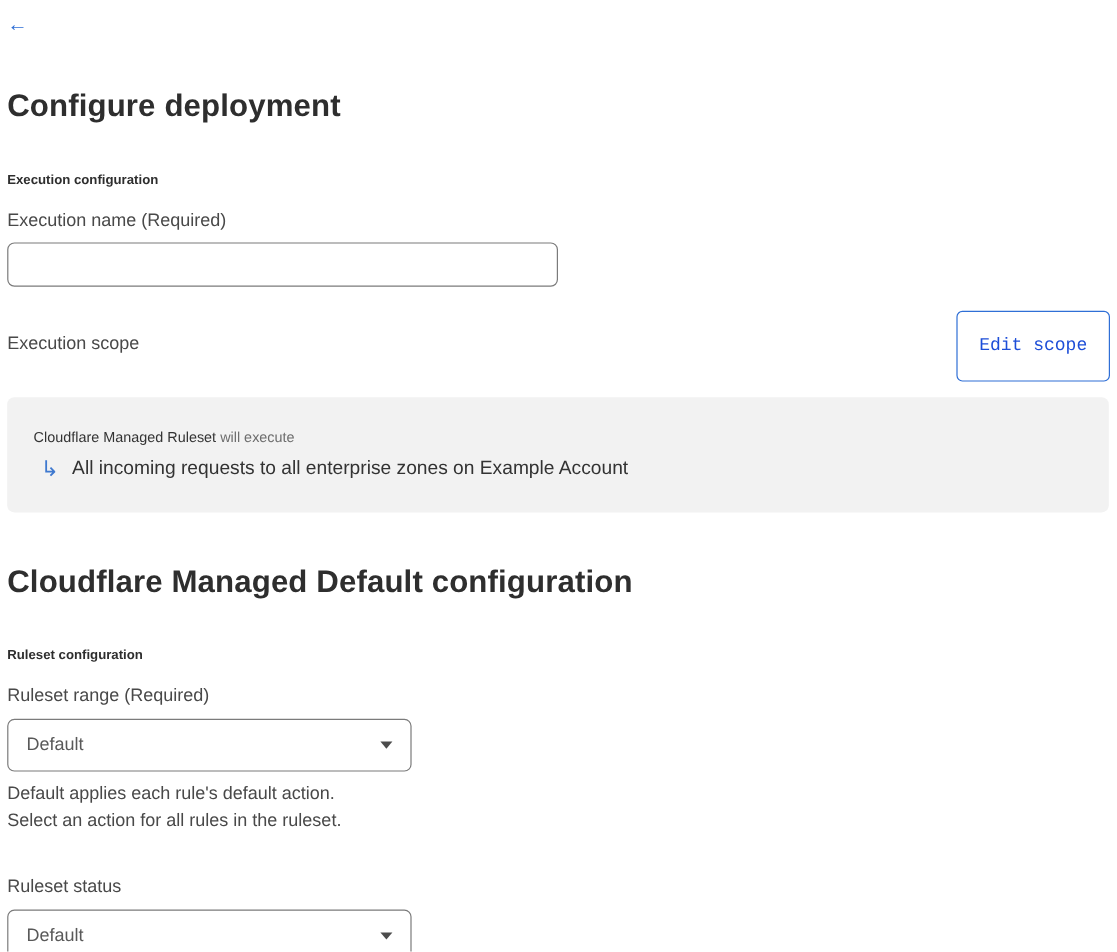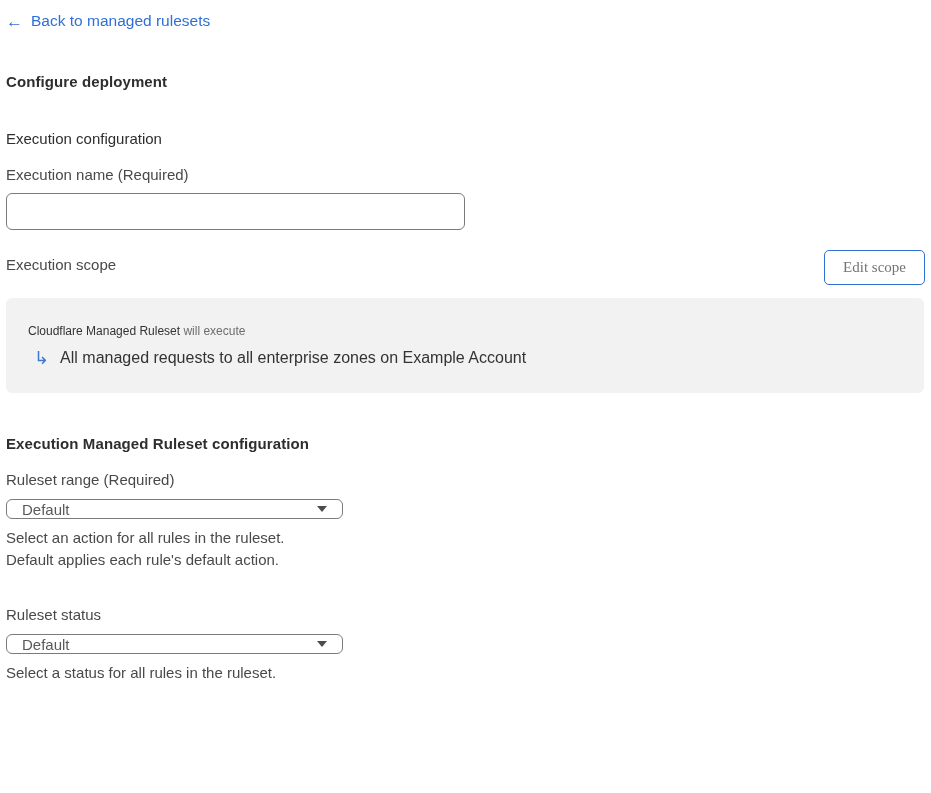--- a/index.html
+++ b/index.html
@@ -14,26 +14,26 @@
   
   .back-link {
     display:inline-flex; align-items:center; gap:8px;
     color:#2f6fd6; font-size:15.5px; cursor:pointer; text-decoration:none;
   }
   .back-link .arrow { font-size:17px; line-height:1; }
 
   
   .page-title {
     margin:42px 0 0 0;
-    font-size:15px; font-weight:700; color:#2e2e2e;
+    font-size:26px; font-weight:700; color:#2e2e2e;
     letter-spacing:0.1px;
   }
   .section-title {
     margin:40px 0 0 0;
-    font-size:15px; font-weight:400; color:#2e2e2e;
+    font-size:11px; font-weight:700; color:#2e2e2e;
   }
 
   .field-label { margin-top:19px; font-size:15px; color:#494949; }
 
   .text-input {
     display:block; margin-top:10px;
     width:459px; height:37px;
     border:1px solid #7b7b7b; border-radius:6px;
     box-sizing:border-box; padding:0 12px;
     font-family:"Liberation Sans", sans-serif; font-size:15px; color:#333;
@@ -42,24 +42,24 @@
 
   
   .scope-row {
     margin-top:15px;
     display:flex; justify-content:space-between; align-items:center;
   }
   .scope-text-block { font-size:15px; color:#494949; }
   .scope-desc { margin-top:7px; }
   .edit-scope-btn {
     margin-top:5px; margin-right:0;
-    background:#ffffff; color:#737373;
+    background:#ffffff; color:#1d4ed8;
     border:1px solid #2f6fd6; border-radius:5px;
-    font-family:Liberation Serif, serif; font-size:15px;
-    padding:8px 18px; cursor:pointer;
+    font-family:Liberation Mono, monospace; font-size:15px;
+    padding:20px 18px; cursor:pointer;
   }
 
   
   .summary-panel {
     margin-top:13px;
     width:918px; box-sizing:border-box;
     background:#f2f2f2; border-radius:6px;
     padding:26px 22px 25px 22px;
   }
   .summary-line1 { font-size:12px; }
@@ -70,21 +70,21 @@
     display:flex; align-items:flex-start; gap:11px;
     font-size:16px; color:#333333;
   }
   .summary-line2 .hook-arrow {
     color:#3f79cf; font-size:18px; line-height:1.1;
   }
 
   
   .select-box {
     margin-top:11px;
-    width:337px; height:20px; box-sizing:border-box;
+    width:337px; height:44px; box-sizing:border-box;
     border:1px solid #7b7b7b; border-radius:6px;
     display:flex; align-items:center; justify-content:space-between;
     padding:0 15px; cursor:pointer; background:#fff;
   }
   .select-value { font-size:15px; color:#595959; }
   .caret-down {
     width:0; height:0;
     border-left:5.5px solid transparent;
     border-right:5.5px solid transparent;
     border-top:6.5px solid #4c4c4c;
@@ -95,21 +95,20 @@
 
   .status-label { margin-top:35px; }
 </style>
 </head>
 <body>
 
 <div class="page">
 
   <a class="back-link">
     <span class="arrow">←</span>
-    <span>Back to managed rulesets</span>
   </a>
 
   <h1 class="page-title">Configure deployment</h1>
 
   <h2 class="section-title">Execution configuration</h2>
 
   <div class="field-label">Execution name (Required)</div>
   <input class="text-input" type="text" value="" style="">
 
   <div class="scope-row">
@@ -119,35 +118,36 @@
     <button class="edit-scope-btn">Edit scope</button>
   </div>
 
   <div class="summary-panel">
     <div class="summary-line1">
       <span class="ruleset-name">Cloudflare Managed Ruleset</span>
       <span class="muted">will execute</span>
     </div>
     <div class="summary-line2">
       <span class="hook-arrow">↳</span>
-      <span>All managed requests to all enterprise zones on Example Account</span>
+      <span>All incoming requests to all enterprise zones on Example Account</span>
     </div>
   </div>
 
-  <h1 class="page-title">Execution Managed Ruleset configuration</h1>
+  <h1 class="page-title">Cloudflare Managed Default configuration</h1>
 
+  <h2 class="section-title">Ruleset configuration</h2>
 
   <div class="field-label">Ruleset range (Required)</div>
   <div class="select-box">
     <span class="select-value">Default</span>
     <span class="caret-down"></span>
   </div>
   <div class="help-text">
+    <span class="line">Default applies each rule's default action.</span>
     <span class="line">Select an action for all rules in the ruleset.</span>
-    <span class="line">Default applies each rule's default action.</span>
   </div>
 
   <div class="field-label status-label">Ruleset status</div>
   <div class="select-box">
     <span class="select-value">Default</span>
     <span class="caret-down"></span>
   </div>
   <div class="help-text">Select a status for all rules in the ruleset.</div>
 
 </div>

